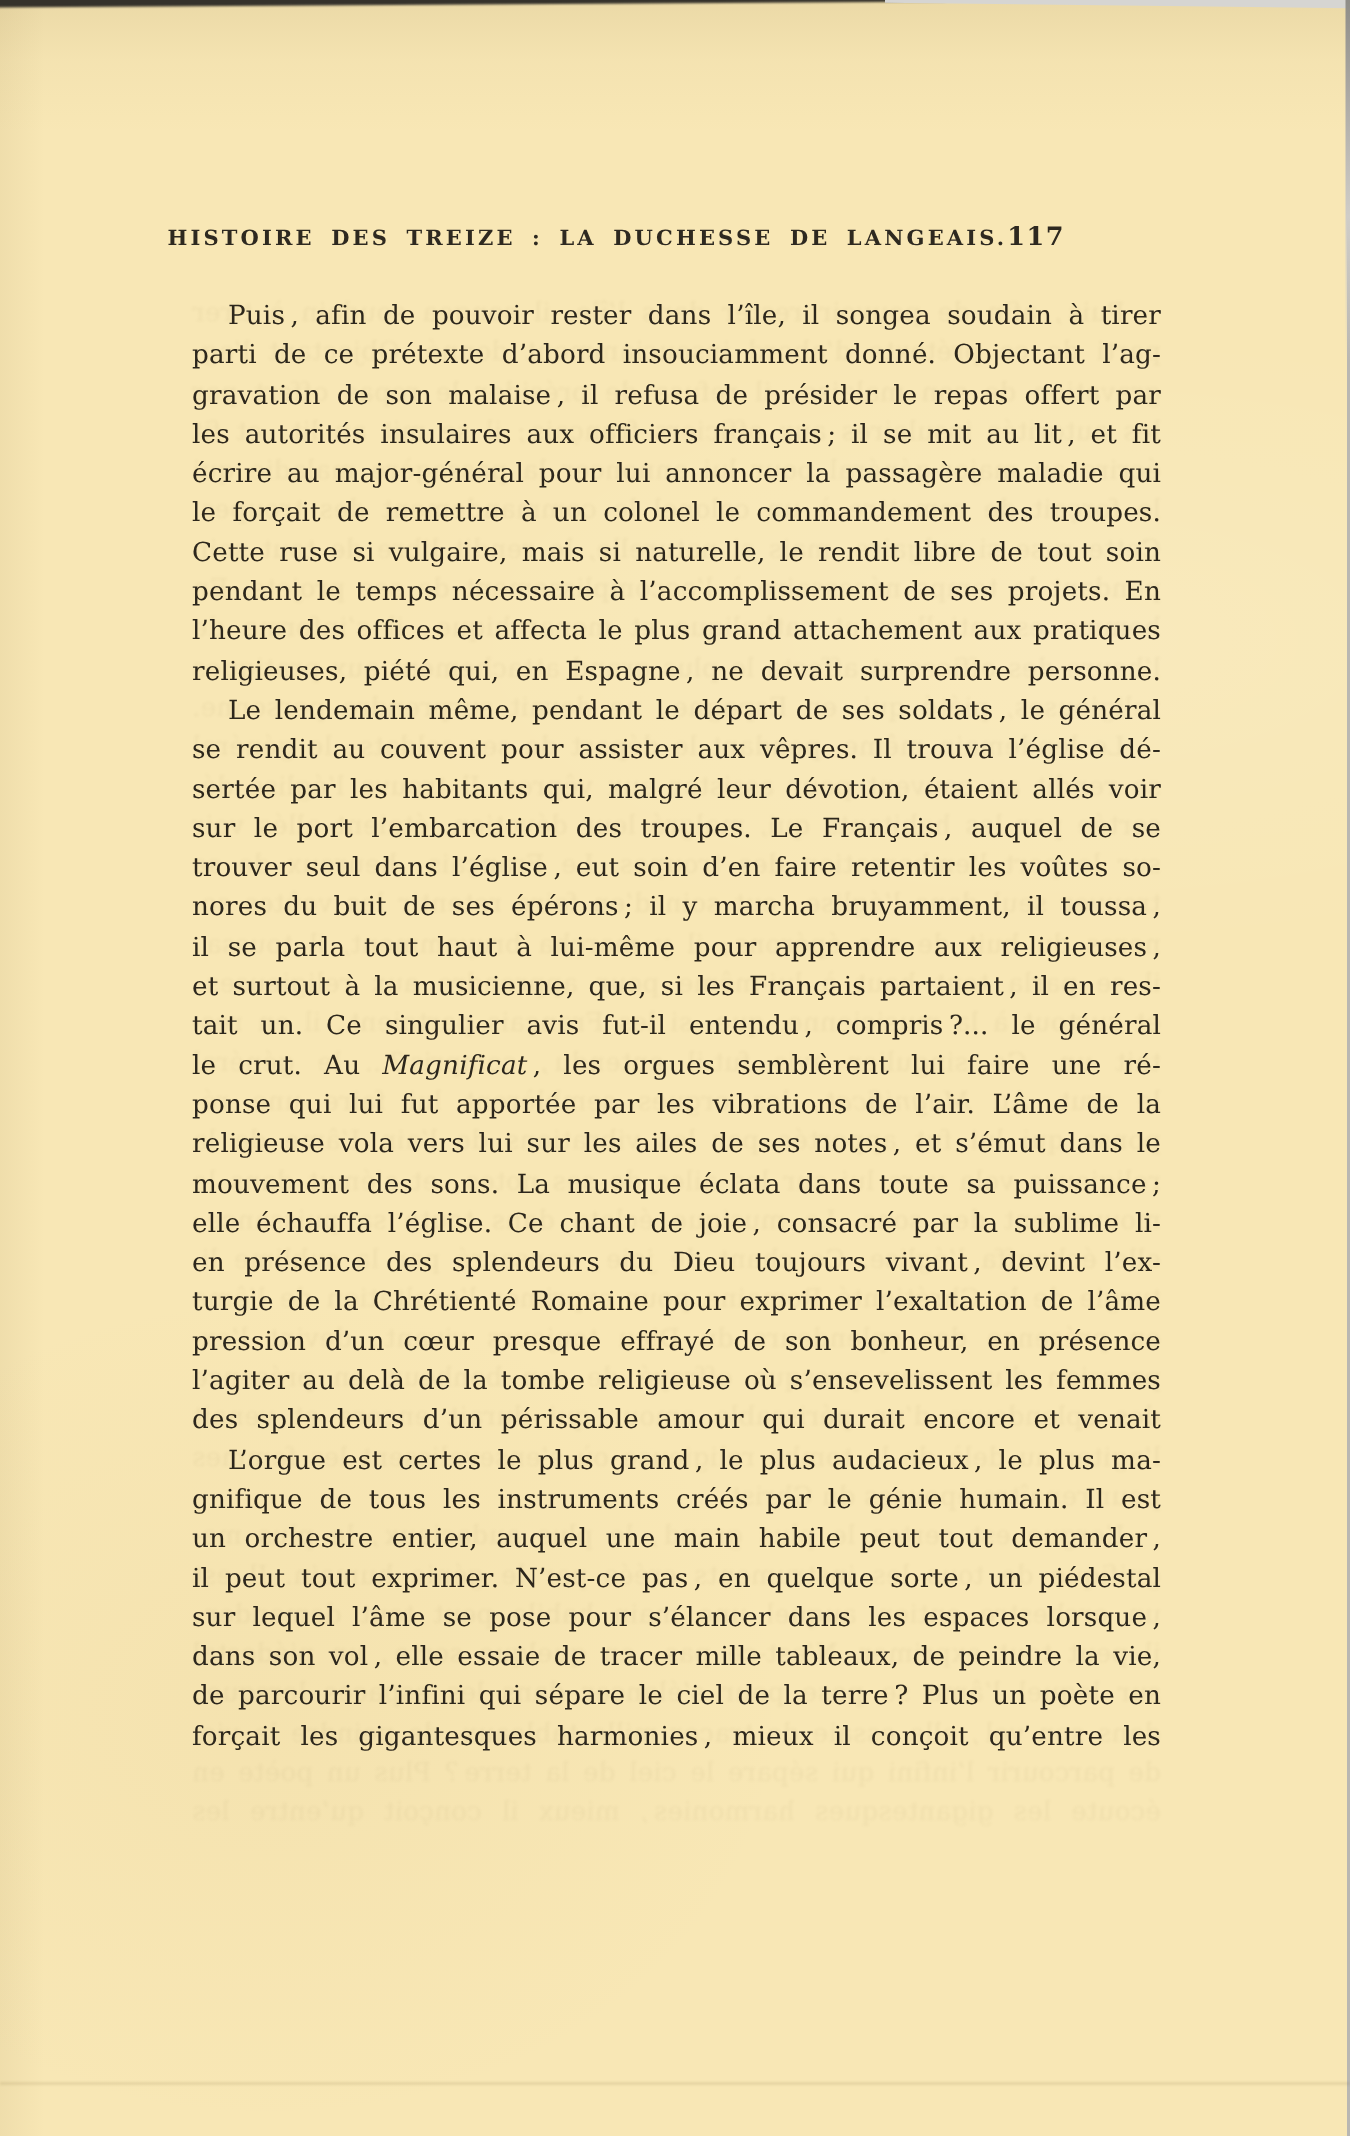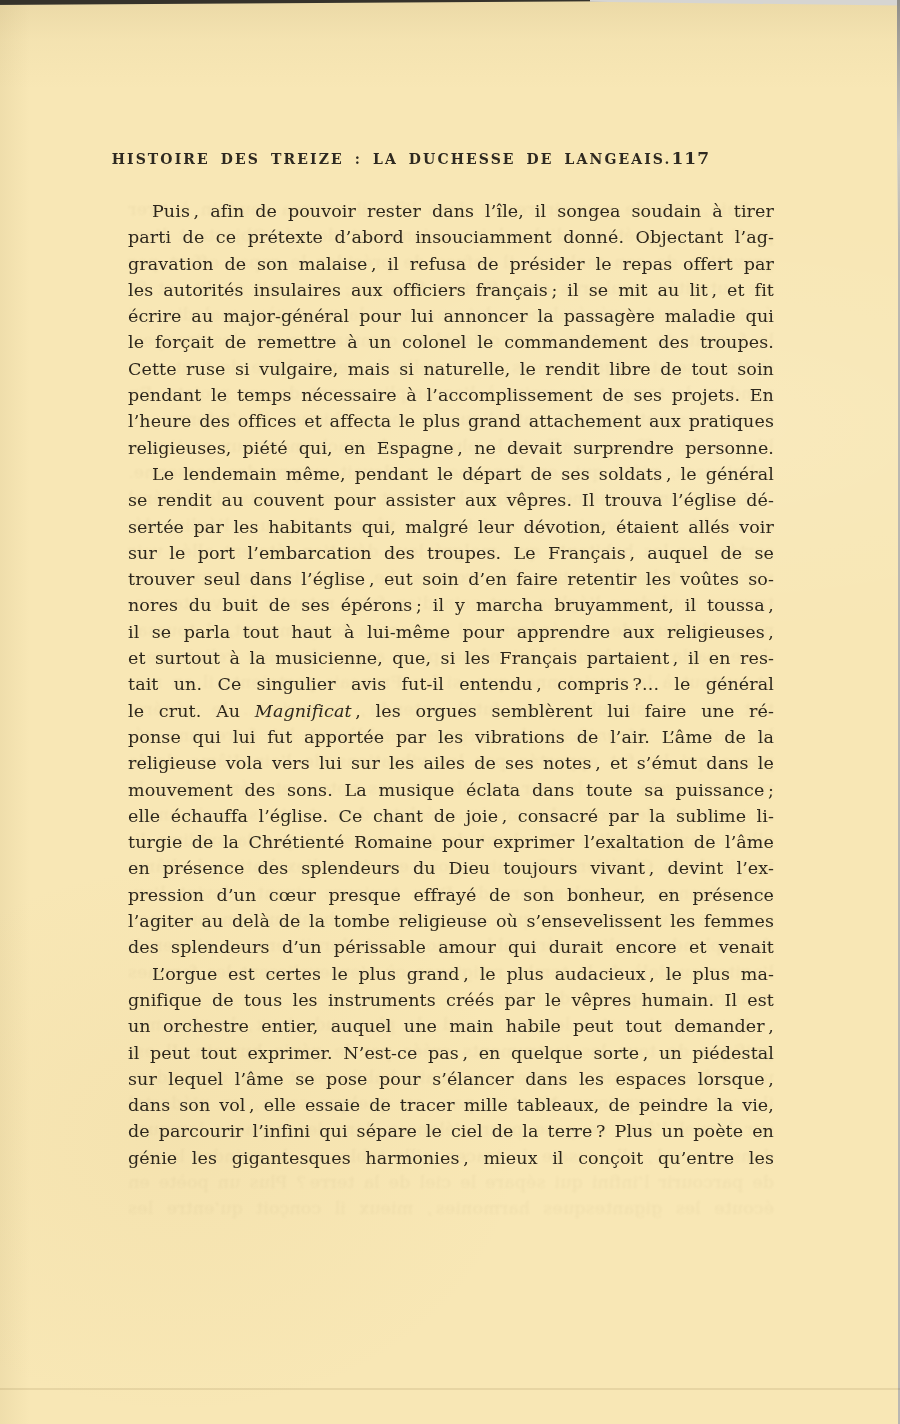--- a/index.html
+++ b/index.html
@@ -188,35 +188,35 @@
           <div class="line">trouver seul dans l’église , eut soin d’en faire retentir les voûtes so-</div>
           <div class="line">nores du buit de ses épérons ; il y marcha bruyamment, il toussa ,</div>
           <div class="line">il se parla tout haut à lui-même pour apprendre aux religieuses ,</div>
           <div class="line">et surtout à la musicienne, que, si les Français partaient , il en res-</div>
           <div class="line">tait un. Ce singulier avis fut-il entendu , compris ?... le général</div>
           <div class="line">le crut. Au <i>Magnificat</i> , les orgues semblèrent lui faire une ré-</div>
           <div class="line">ponse qui lui fut apportée par les vibrations de l’air. L’âme de la</div>
           <div class="line">religieuse vola vers lui sur les ailes de ses notes , et s’émut dans le</div>
           <div class="line">mouvement des sons. La musique éclata dans toute sa puissance ;</div>
           <div class="line">elle échauffa l’église. Ce chant de joie , consacré par la sublime li-</div>
+          <div class="line">en présence des splendeurs du Dieu toujours vivant , devint l’ex-</div>
           <div class="line">turgie de la Chrétienté Romaine pour exprimer l’exaltation de l’âme</div>
-          <div class="line">en présence des splendeurs du Dieu toujours vivant , devint l’ex-</div>
           <div class="line">pression d’un cœur presque effrayé de son bonheur, en présence</div>
           <div class="line">l’agiter au delà de la tombe religieuse où s’ensevelissent les femmes</div>
           <div class="line">des splendeurs d’un périssable amour qui durait encore et venait</div>
         </div>
         <div class="para">
           <div class="line first">L’orgue est certes le plus grand , le plus audacieux , le plus ma-</div>
-          <div class="line">gnifique de tous les instruments créés par le vêpres humain. Il est</div>
+          <div class="line">gnifique de tous les instruments créés par le génie humain. Il est</div>
           <div class="line">un orchestre entier, auquel une main habile peut tout demander ,</div>
           <div class="line">il peut tout exprimer. N’est-ce pas , en quelque sorte , un piédestal</div>
           <div class="line">sur lequel l’âme se pose pour s’élancer dans les espaces lorsque ,</div>
           <div class="line">dans son vol , elle essaie de tracer mille tableaux, de peindre la vie,</div>
           <div class="line">de parcourir l’infini qui sépare le ciel de la terre ? Plus un poète en</div>
-          <div class="line">génie les gigantesques harmonies , mieux il conçoit qu’entre les</div>
+          <div class="line">forçait les gigantesques harmonies , mieux il conçoit qu’entre les</div>
         </div>
       </div>
 
     <div class="bottom-crease"></div>
   </div>
 
   <div class="top-edge-shadow"></div>
   <div class="top-right-scanner"></div>
   <div class="right-edge-sliver"></div>
 </div>

